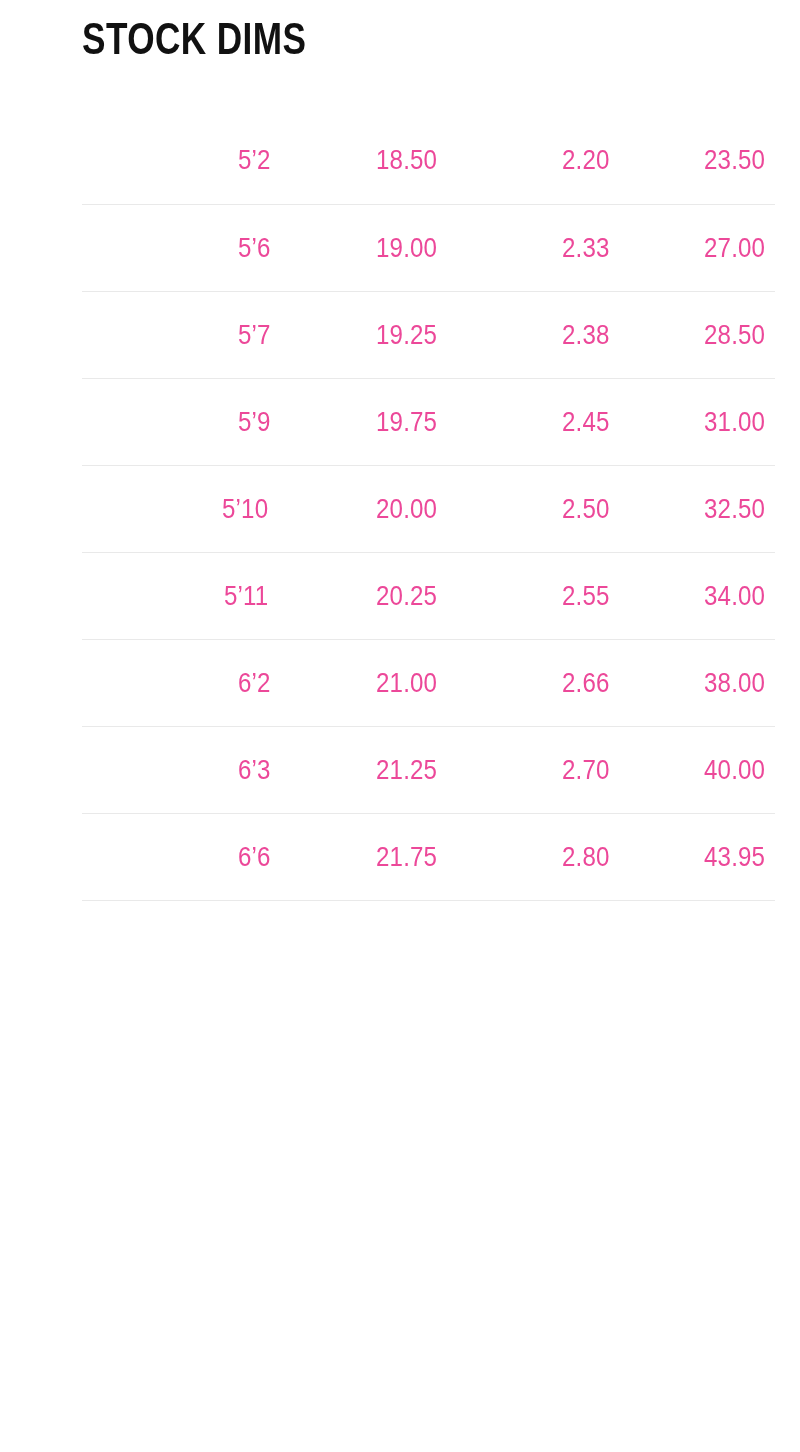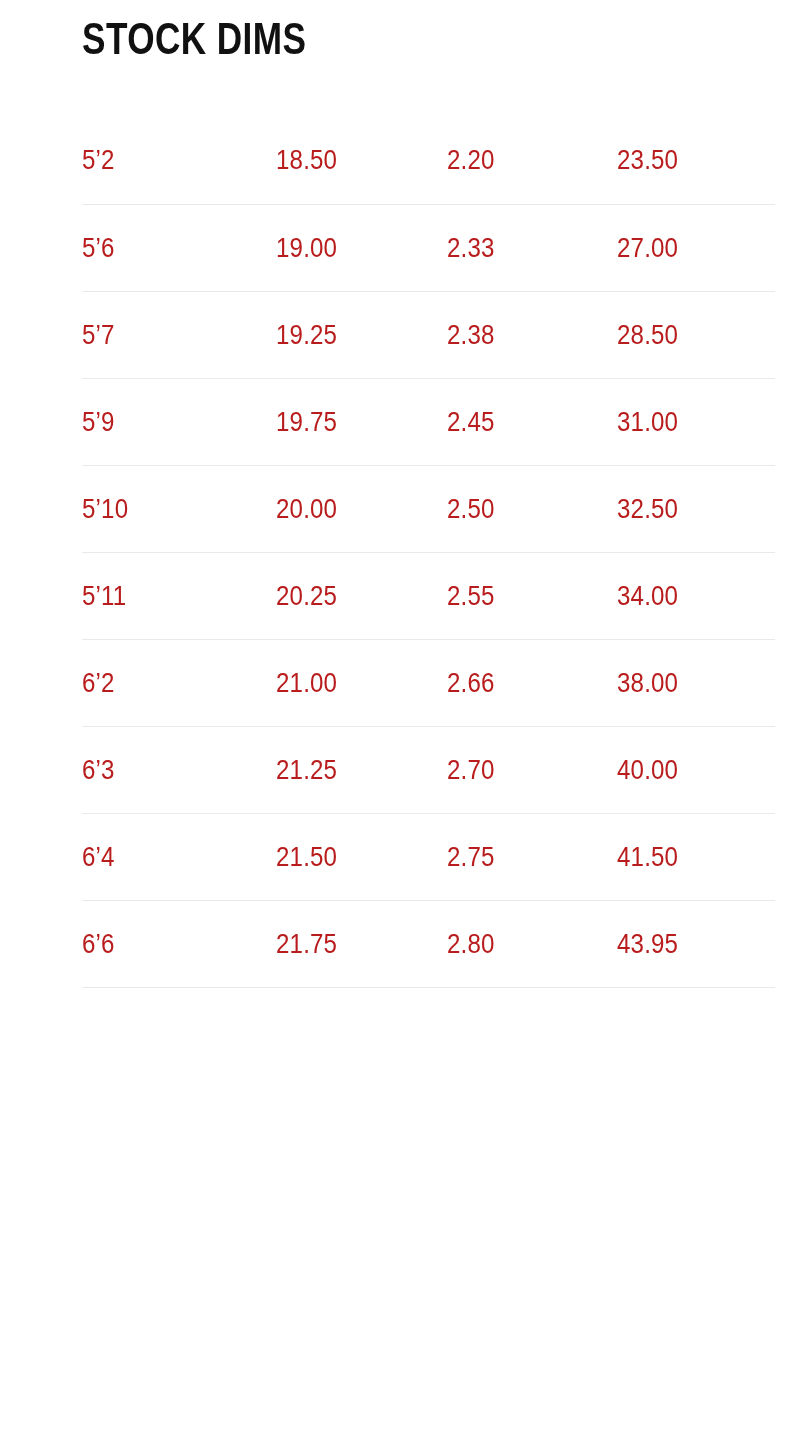--- a/index.html
+++ b/index.html
@@ -15,20 +15,21 @@
     -webkit-font-smoothing: antialiased;
     overflow: hidden;
   }
 
   .page {
     position: relative;
     width: 800px;
     height: 1452px;
     background: #ffffff;
     box-sizing: border-box;
+    text-align: right;
   }
 
   
   .page-title {
     position: absolute;
     left: 82px;
     top: 14px;
     margin: 0;
     font-family: "Liberation Sans Narrow", "Liberation Sans", sans-serif;
     font-size: 44px;
@@ -57,21 +58,21 @@
   }
 
   .dims-table td {
     padding: 0;
     vertical-align: middle;
     border-bottom: 1px solid #e9e9e9;
     font-family: "Liberation Sans Narrow", "Liberation Sans", sans-serif;
     font-size: 28px;
     line-height: 32px;
     font-weight: 400;
-    color: #b91c1c;
+    color: #ec4899;
     letter-spacing: 0.2px;
     white-space: nowrap;
   }
 
   .dims-table td .cell-text {
     display: inline-block;
     transform: scaleX(0.86);
     transform-origin: left center;
   }
 
@@ -138,26 +139,20 @@
           <td><span class="cell-text">2.66</span></td>
           <td><span class="cell-text">38.00</span></td>
         </tr>
         <tr>
           <td><span class="cell-text">6’3</span></td>
           <td><span class="cell-text">21.25</span></td>
           <td><span class="cell-text">2.70</span></td>
           <td><span class="cell-text">40.00</span></td>
         </tr>
         <tr>
-          <td><span class="cell-text">6’4</span></td>
-          <td><span class="cell-text">21.50</span></td>
-          <td><span class="cell-text">2.75</span></td>
-          <td><span class="cell-text">41.50</span></td>
-        </tr>
-        <tr>
           <td><span class="cell-text">6’6</span></td>
           <td><span class="cell-text">21.75</span></td>
           <td><span class="cell-text">2.80</span></td>
           <td><span class="cell-text">43.95</span></td>
         </tr>
       </tbody>
   </table>
 
 </div>
 

